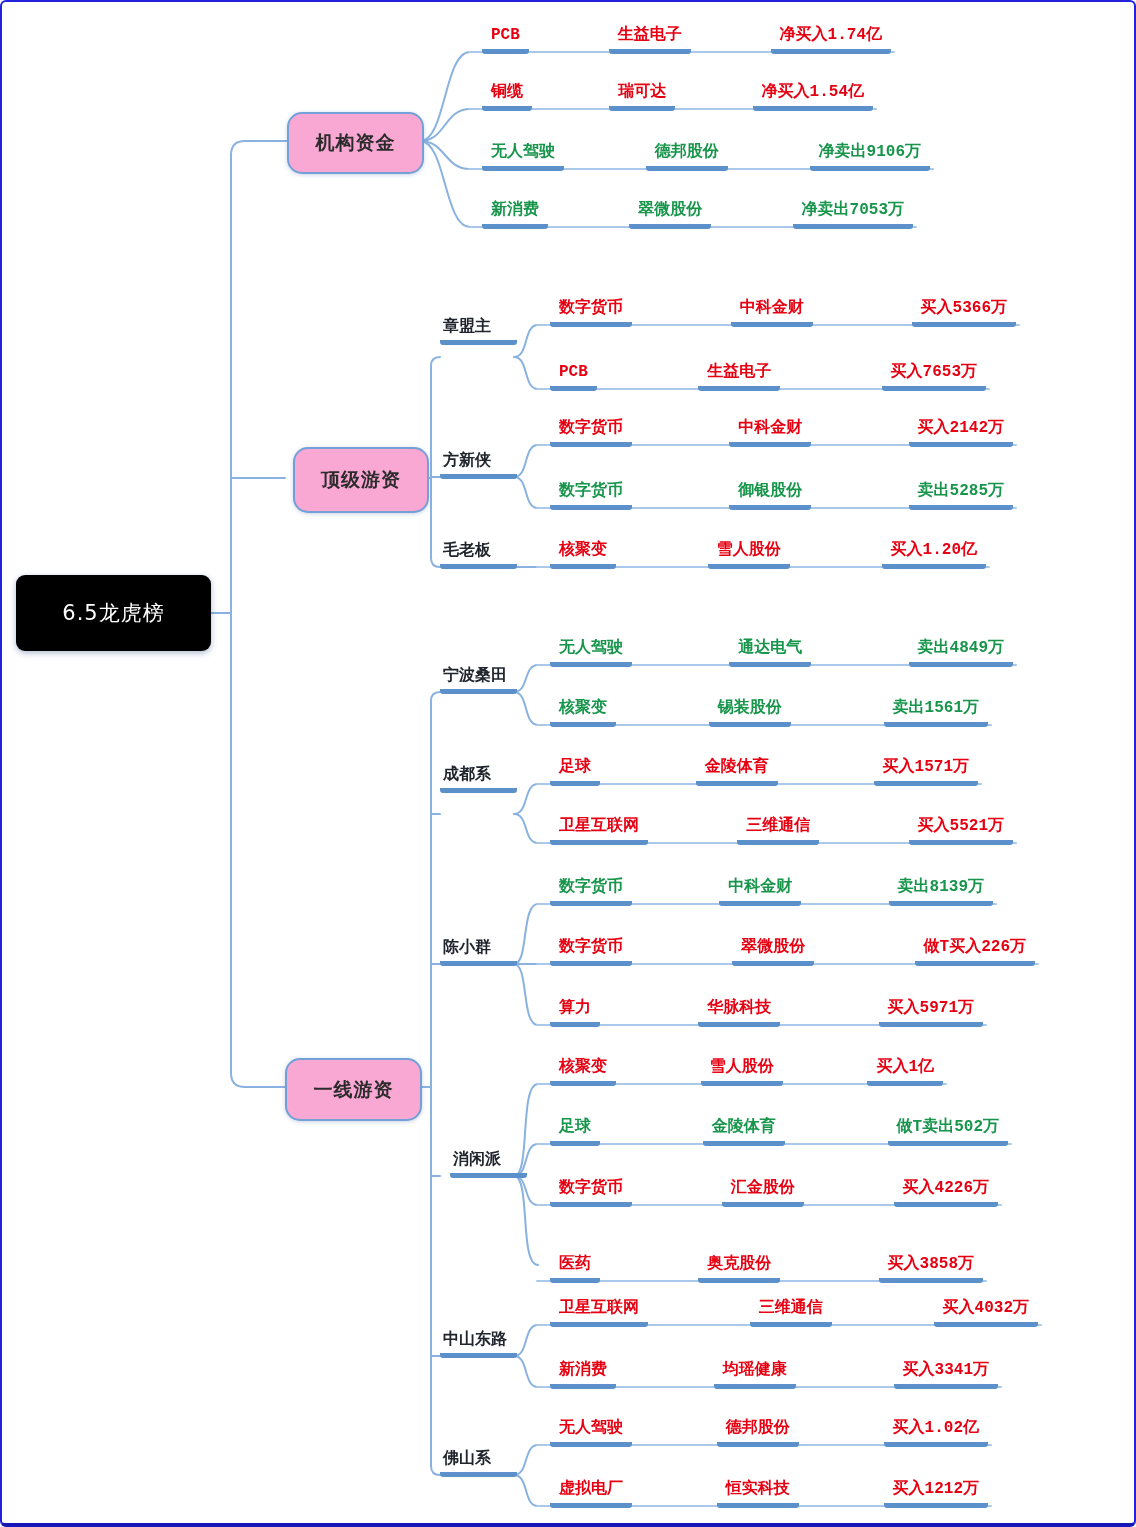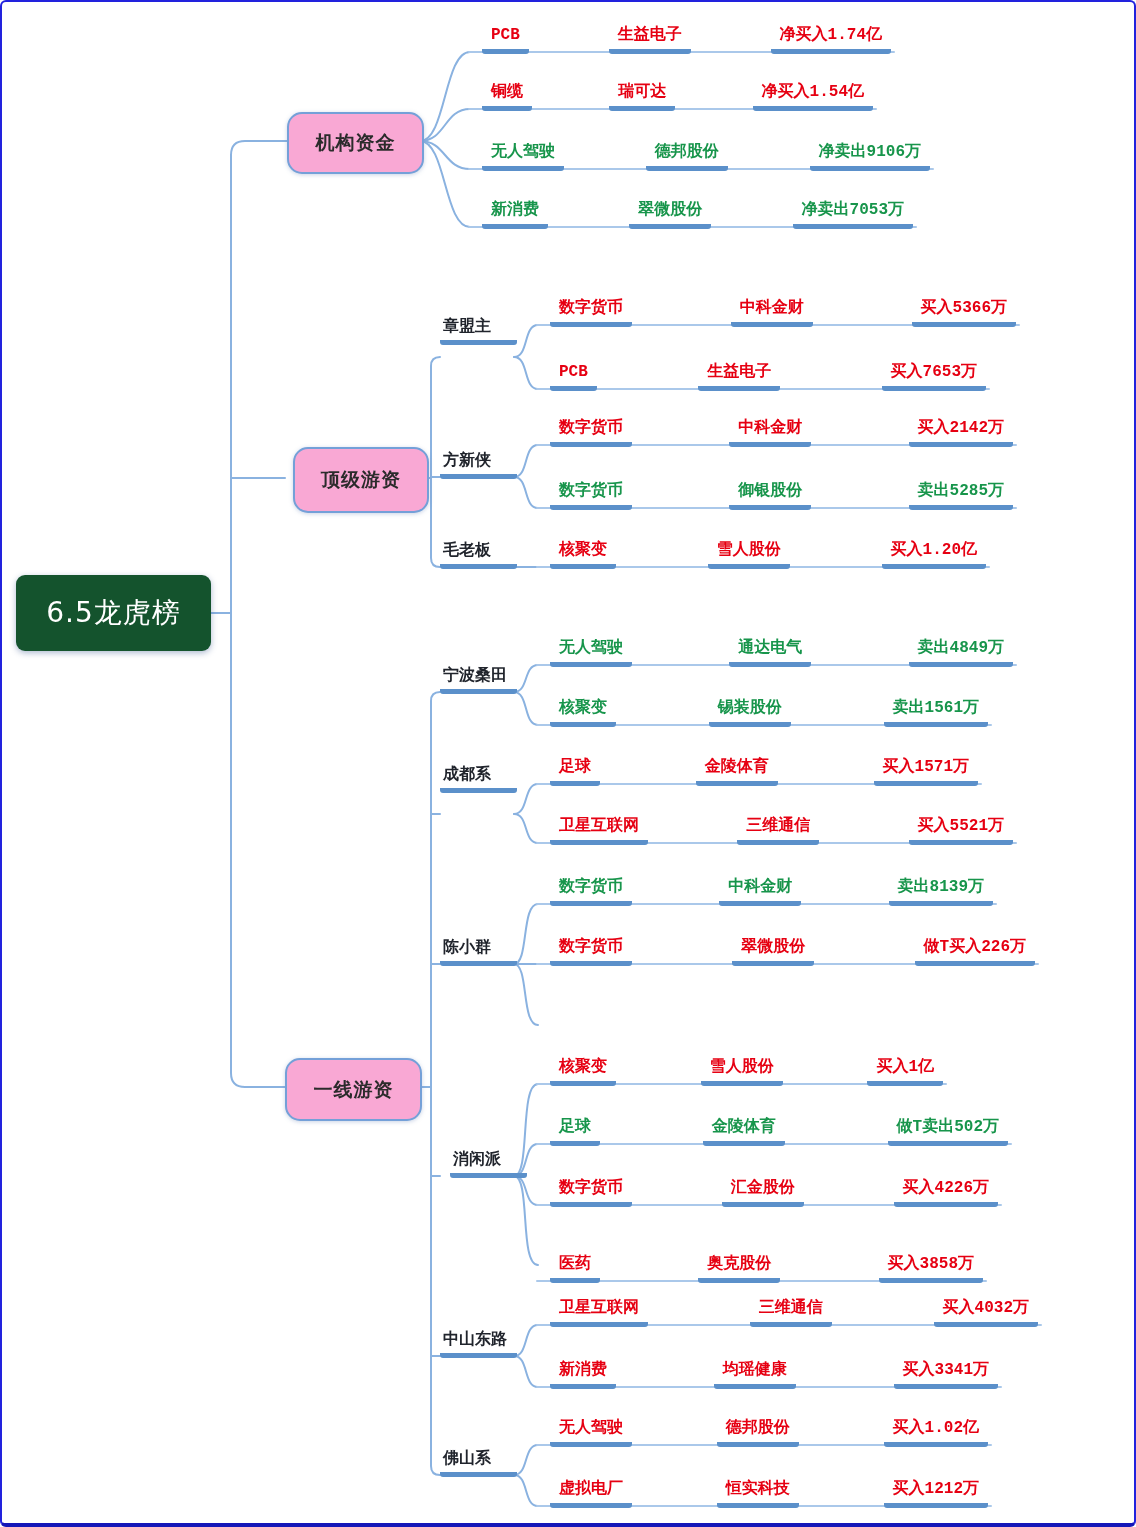--- a/index.html
+++ b/index.html
@@ -6,22 +6,22 @@
   .canvas{
     position:relative;width:1136px;height:1527px;box-sizing:border-box;
     background:#ffffff;border:2px solid #2222dd;border-bottom:4px solid #1517b8;
     border-radius:6px;overflow:hidden;
   }
   svg.links{position:absolute;left:0;top:0;z-index:0;}
   svg.links path{fill:none;stroke:#8ab2e0;stroke-width:2px;stroke-linecap:round;}
 
   .node-root{
     position:absolute;left:14px;top:573px;width:195px;height:76px;z-index:2;
-    background:#14532d;border-radius:9px;display:flex;align-items:center;justify-content:center;
-    color:#ffffff;font-size:28px;font-weight:500;letter-spacing:1px;
+    background:#000000;border-radius:9px;display:flex;align-items:center;justify-content:center;
+    color:#ffffff;font-size:21px;font-weight:500;letter-spacing:1px;
     box-shadow:0 2px 6px rgba(70,100,150,.45);
   }
   .node-branch{
     position:absolute;z-index:2;background:#f9a8d4;
     border:2px solid #74a0d8;border-radius:15px;
     display:flex;align-items:center;justify-content:center;
     color:#2b2b2b;font-size:19px;font-weight:600;letter-spacing:1px;
     box-shadow:0 1px 4px rgba(100,130,180,.35);
   }
   .person{
@@ -181,20 +181,25 @@
   <div class="row sell" style="left:534px;top:873px;width:461px;">
     <span class="cell">数字货币</span>
     <span class="cell">中科金财</span>
     <span class="cell">卖出8139万</span>
   </div>
   <div class="row buy" style="left:534px;top:933px;width:503px;">
     <span class="cell">数字货币</span>
     <span class="cell">翠微股份</span>
     <span class="cell">做T买入226万</span>
   </div>
+  <div class="row buy" style="left:534px;top:994px;width:451px;">
+    <span class="cell">算力</span>
+    <span class="cell">华脉科技</span>
+    <span class="cell">买入5971万</span>
+  </div>
 
   <div class="person" style="top:1145px;margin-left:10px;">消闲派</div>
   <div class="row buy" style="left:534px;top:1053px;width:411px;">
     <span class="cell">核聚变</span>
     <span class="cell">雪人股份</span>
     <span class="cell">买入1亿</span>
   </div>
   <div class="row sell" style="left:534px;top:1113px;width:476px;">
     <span class="cell">足球</span>
     <span class="cell">金陵体育</span>

